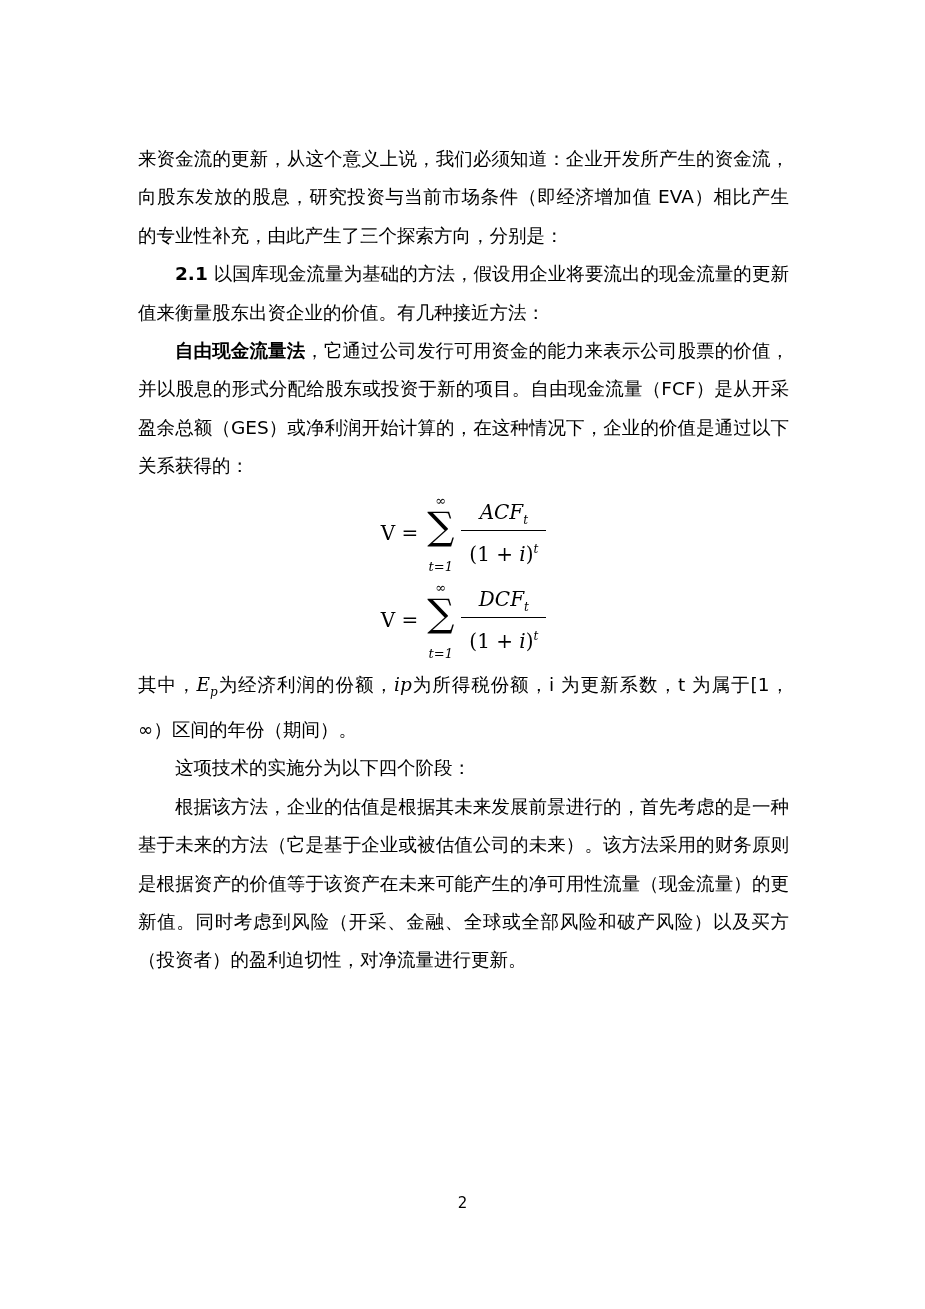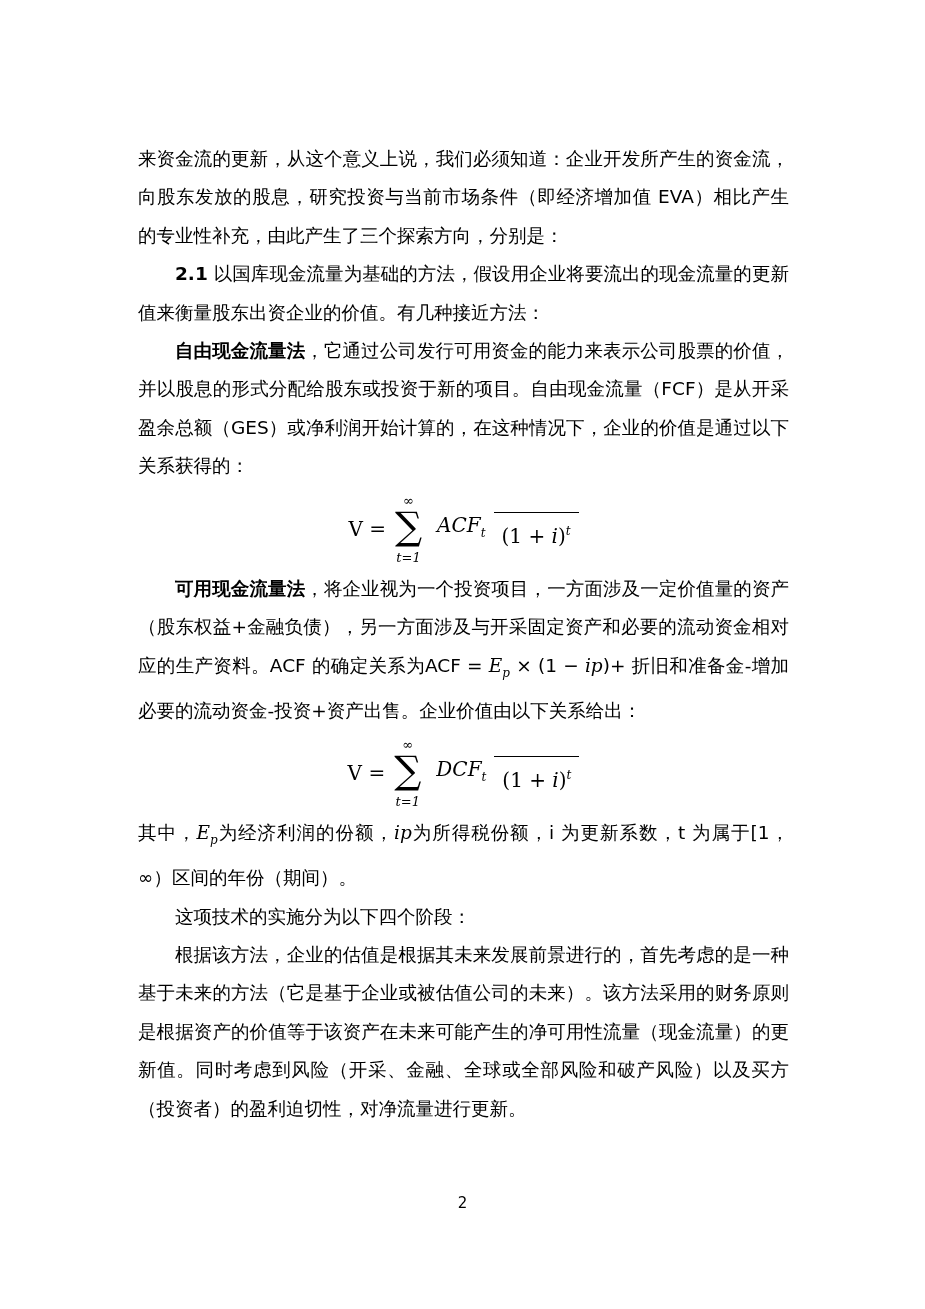--- a/index.html
+++ b/index.html
@@ -41,22 +41,22 @@
   }
   .f-lhs { margin-right: 9px; }
   .f-sum {
     display: inline-flex;
     flex-direction: column;
     align-items: center;
     margin-right: 7px;
   }
   .f-sum .f-top { font-size: 13px; line-height: 1; margin-bottom: 1px; }
   .f-sum .f-sigma { font-size: 38px; line-height: 0.95; }
-  .f-sum .f-bottom { font-size: 13px; line-height: 1; font-style: italic; margin-top: 7px; }
-  .f-frac { display: inline-flex; align-items: center; }
+  .f-sum .f-bottom { font-size: 13px; line-height: 1; font-style: italic; margin-top: 16px; }
+  .f-frac { display: inline-flex; flex-direction: column; align-items: center; }
   .f-num { font-style: italic; padding: 0 8px 4px 8px; }
   .f-den { border-top: 1.6px solid #000; padding: 12px 8px 0 8px; }
   .f-num sub { font-size: 12px; font-style: italic; }
   .f-den sup { font-size: 12px; font-style: italic; }
   .f-den .up { font-style: normal; }
 
   .page-number {
     position: absolute;
     left: 0;
     right: 0;
@@ -84,21 +84,20 @@
         <span class="f-top">∞</span>
         <span class="f-sigma">∑</span>
         <span class="f-bottom">t=1</span>
       </span>
       <span class="f-frac">
         <span class="f-num"><span>ACF</span><sub>t</sub></span>
         <span class="f-den"><span class="up">(1 + </span><span class="v-italic">i</span><span class="up">)</span><sup>t</sup></span>
       </span>
     </div>
 
-    <p class="indent"><span class="lead">可用现金流量法</span><span>，将企业视为一个投资项目，一方面涉及一定价值量的资产（股东权益+金融负债），另一方面涉及与开采固定资产和必要的流动资金相对应的生产资料。ACF 的确定关系为ACF = </span><span class="v-italic">E</span><span class="v-sub">p</span><span> × (1 − </span><span class="v-italic">ip</span><span>)+ 折旧和准备金-增加必要的流动资金-投资+资产出售。企业价值由以下关系给出：</span></p>
 
     <div class="formula">
       <span class="f-lhs">V =</span>
       <span class="f-sum">
         <span class="f-top">∞</span>
         <span class="f-sigma">∑</span>
         <span class="f-bottom">t=1</span>
       </span>
       <span class="f-frac">
         <span class="f-num"><span>DCF</span><sub>t</sub></span>

